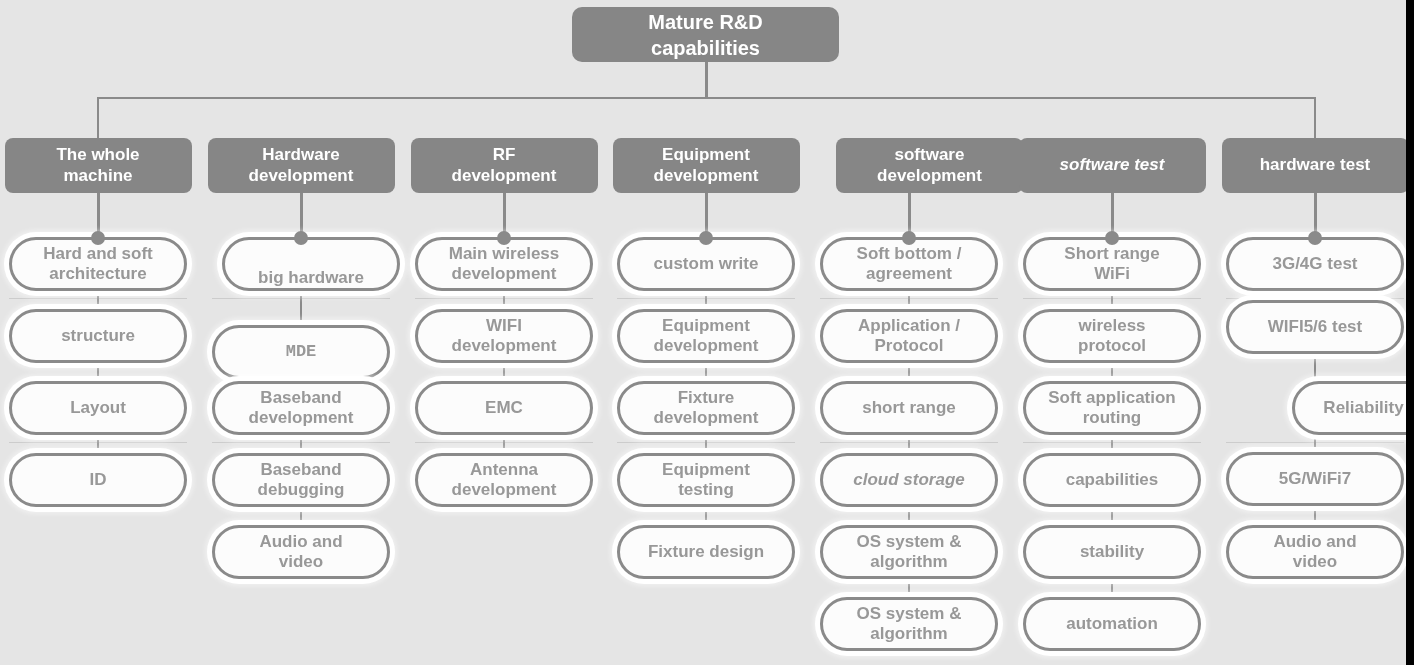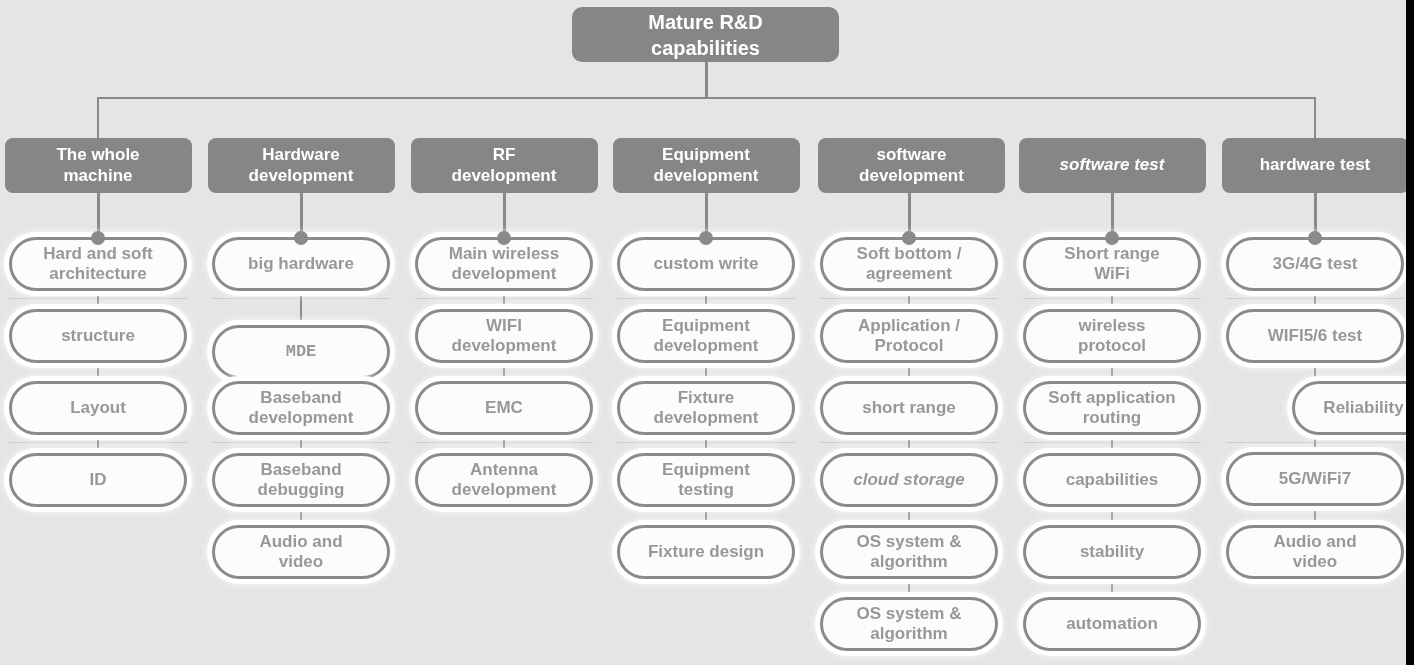--- a/index.html
+++ b/index.html
@@ -163,21 +163,21 @@
       <div class="pill" style="left: 9px; top: 381px;">
         <span>Layout</span>
       </div>
       <div class="pill" style="left: 9px; top: 453px;">
         <span>ID</span>
       </div>
       <div class="branch-header" style="left: 207.5px;">
         <span>Hardware
 development</span>
       </div>
-      <div class="pill" style="left: 212px; top: 237px;">
+      <div class="pill" style="left: 222px; top: 237px; align-items: flex-end;">
         <span>big hardware</span>
       </div>
       <div class="pill" style="left: 212px; top: 325px; font-family: Liberation Mono, monospace;">
         <span>MDE</span>
       </div>
       <div class="pill" style="left: 212px; top: 381px;">
         <span>Baseband
 development</span>
       </div>
       <div class="pill" style="left: 212px; top: 453px;">
@@ -222,21 +222,21 @@
         <span>Fixture
 development</span>
       </div>
       <div class="pill" style="left: 617px; top: 453px;">
         <span>Equipment
 testing</span>
       </div>
       <div class="pill" style="left: 617px; top: 525px;">
         <span>Fixture design</span>
       </div>
-      <div class="branch-header" style="left: 818px;">
+      <div class="branch-header" style="left: 836px;">
         <span>software
 development</span>
       </div>
       <div class="pill" style="left: 820px; top: 237px;">
         <span>Soft bottom /
 agreement</span>
       </div>
       <div class="pill" style="left: 820px; top: 309px;">
         <span>Application /
 Protocol</span>
@@ -278,21 +278,21 @@
       </div>
       <div class="pill" style="left: 1023px; top: 597px;">
         <span>automation</span>
       </div>
       <div class="branch-header" style="left: 1221.5px;">
         <span>hardware test</span>
       </div>
       <div class="pill" style="left: 1226px; top: 237px;">
         <span>3G/4G test</span>
       </div>
-      <div class="pill" style="left: 1226px; top: 309px;">
+      <div class="pill" style="left: 1226px; top: 300px;">
         <span>WIFI5/6 test</span>
       </div>
       <div class="pill" style="left: 1292px; top: 381px;">
         <span>Reliability test</span>
       </div>
       <div class="pill" style="left: 1226px; top: 452px;">
         <span>5G/WiFi7</span>
       </div>
       <div class="pill" style="left: 1226px; top: 525px;">
         <span>Audio and

